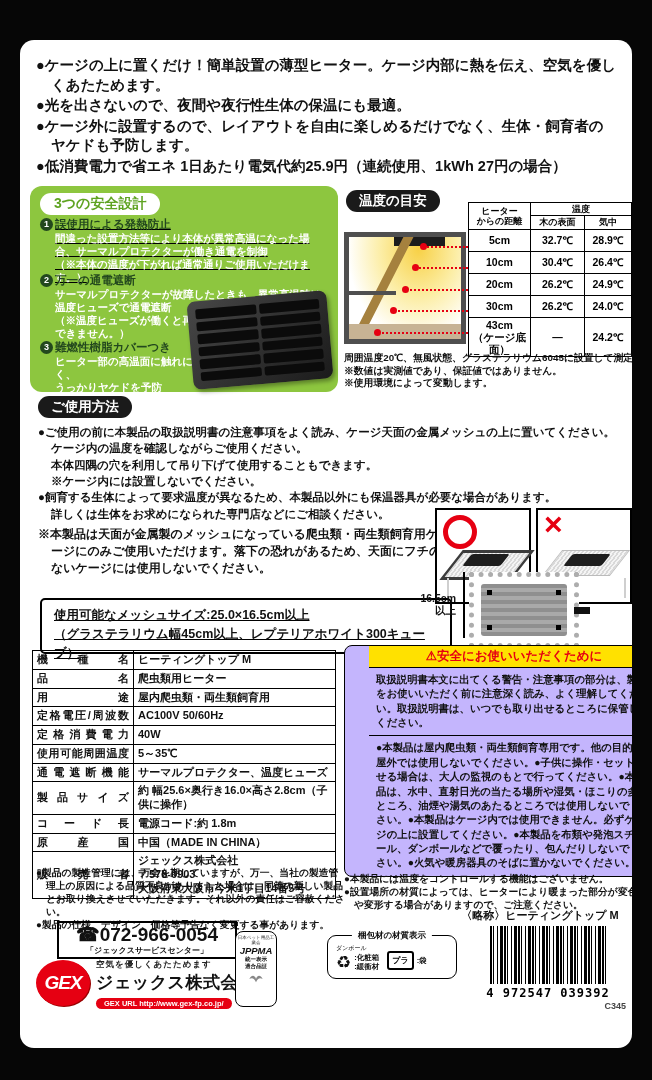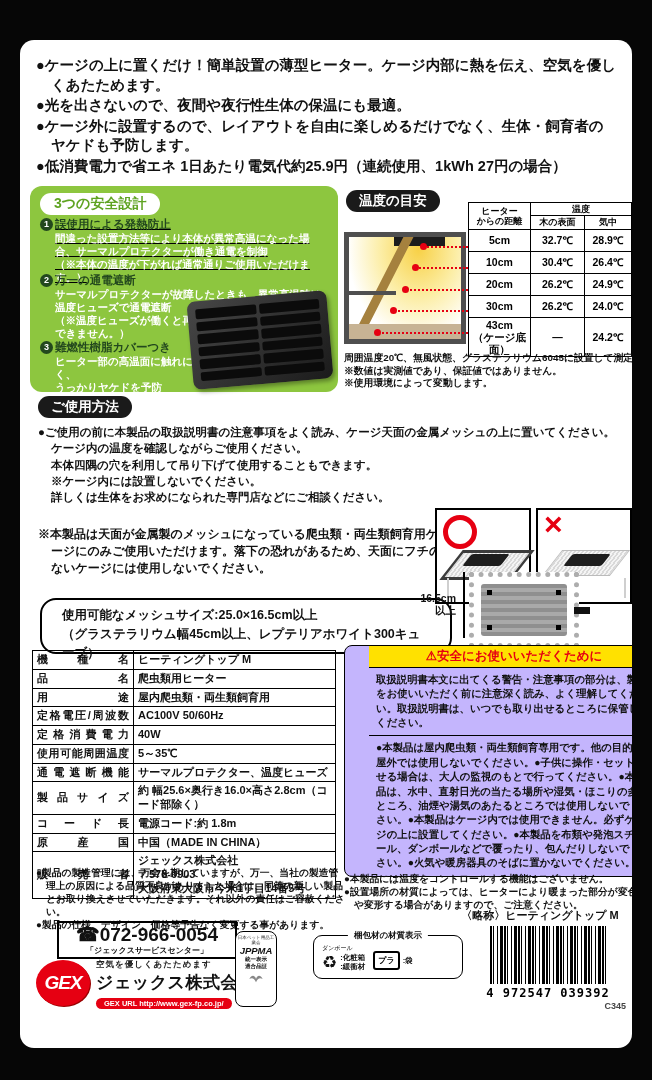--- a/index.html
+++ b/index.html
@@ -71,21 +71,21 @@
   .mesh-top{position:absolute;left:14px;top:40px;width:66px;height:24px;
             background:repeating-linear-gradient(90deg,#d9d9d9 0 2px,#f4f4f4 2px 4px);
             transform:skewX(-38deg);}
   .mesh-frame{border:3px solid #3c3c3c;}
   .mini-heater{position:absolute;left:30px;top:44px;width:38px;height:12px;background:#1d1d1d;
             border-radius:2px;transform:skewX(-38deg);}
   .mini-body{position:absolute;left:10px;bottom:4px;width:74px;height:20px;
             border-left:2px solid #cfcfcf;border-right:2px solid #cfcfcf;}
 
   
-  .meshbox{border:2px solid #000;border-radius:16px;padding:6px 20px;box-sizing:border-box;}
+  .meshbox{border:2px solid #000;border-radius:5px;padding:6px 12px;box-sizing:border-box;text-decoration:underline;}
   .meshbox p{font-size:12.5px;font-weight:600;line-height:1.5;color:#111;}
   .meshrect{border:5px dotted #adadad;background:#fff;}
   .meshrect .pad{position:absolute;left:7px;top:7px;right:7px;bottom:7px;
         background:repeating-linear-gradient(180deg,#8f8f8f 0 4px,#a9a9a9 4px 8px);border-radius:3px;}
   .cdot{position:absolute;width:5px;height:5px;background:#000;}
   .cord{position:absolute;right:-16px;top:50%;width:16px;height:7px;background:#111;margin-top:-3px;}
   .mlabel{font-size:10.5px;font-weight:bold;color:#111;line-height:1.15;}
   .mline-v{width:1.5px;background:#000;}
   .mline-h{height:1.5px;background:#000;}
 
@@ -255,20 +255,21 @@
     <p>※数値は実測値であり、保証値ではありません。</p>
     <p>※使用環境によって変動します。</p>
   </div>
 
   <span class="bpill abs" style="left:18px;top:356px;">ご使用方法</span>
   <div class="usage abs" style="left:18px;top:384px;width:588px;">
     <p>●ご使用の前に本製品の取扱説明書の注意事項をよく読み、ケージ天面の金属メッシュの上に置いてください。</p>
     <p class="ind">ケージ内の温度を確認しながらご使用ください。</p>
     <p class="ind">本体四隅の穴を利用して吊り下げて使用することもできます。</p>
     <p class="ind">※ケージ内には設置しないでください。</p>
+    <p>●飼育する生体によって要求温度が異なるため、本製品以外にも保温器具が必要な場合があります。</p>
     <p class="ind">詳しくは生体をお求めになられた専門店などにご相談ください。</p>
   </div>
 
   <div class="mcaution abs" style="left:18px;top:486px;width:392px;">※本製品は天面が金属製のメッシュになっている爬虫類・両生類飼育用ケージにのみご使用いただけます。落下の恐れがあるため、天面にフチのないケージには使用しないでください。</div>
 
   <div class="oknbox abs" style="left:415px;top:468px;width:92px;height:92px;">
     <div class="mesh-top mesh-frame"></div>
     <div class="mini-heater"></div>
     <div class="mini-body"></div>
     <div class="okmark"></div>
@@ -324,21 +325,21 @@
     <tr>
           <td class="lab">使用可能周囲温度</td>
           <td class="val">5～35℃</td>
         </tr>
     <tr>
           <td class="lab">通電遮断機能</td>
           <td class="val">サーマルプロテクター、温度ヒューズ</td>
         </tr>
     <tr>
           <td class="lab">製品サイズ</td>
-          <td class="val">約 幅25.6×奥行き16.0×高さ2.8cm（コード部除く）</td>
+          <td class="val">約 幅25.6×奥行き16.0×高さ2.8cm（子供に操作）</td>
         </tr>
     <tr>
           <td class="lab">コード長</td>
           <td class="val">電源コード:約 1.8m</td>
         </tr>
     <tr>
           <td class="lab">原産国</td>
           <td class="val">中国（MADE IN CHINA）</td>
         </tr>
     <tr>
@@ -368,21 +369,21 @@
   <div class="jppma abs" style="left:215px;top:891px;width:42px;height:76px;">
     <div class="org">日本ペット用品工業会</div>
     <div class="nm">JPPMA</div>
     <div class="ln">統一表示</div>
     <div class="ln">適合品証</div>
     <svg width="16" height="10" viewBox="0 0 18 12">
         <path d="M1,6 C4,0 8,2 9,6 C10,2 14,0 17,6 C13,4 11,6 9,10 C7,6 5,4 1,6 Z" fill="#888"></path>
       </svg>
   </div>
 
-  <div class="pkg abs" style="left:293px;top:895px;width:150px;height:44px;">
+  <div class="pkg abs" style="left:307px;top:895px;width:130px;height:44px;">
     <div class="pkg-title">梱包材の材質表示</div>
     <div style="display:flex;align-items:center;gap:8px;padding:8px 8px 0;">
       <div>
         <div class="cb-label">ダンボール</div>
         <div style="display:flex;align-items:center;gap:3px;">
           <span class="sym">♻</span>
           <span class="itms pre">:化粧箱
 :緩衝材</span>
         </div>
       </div>

